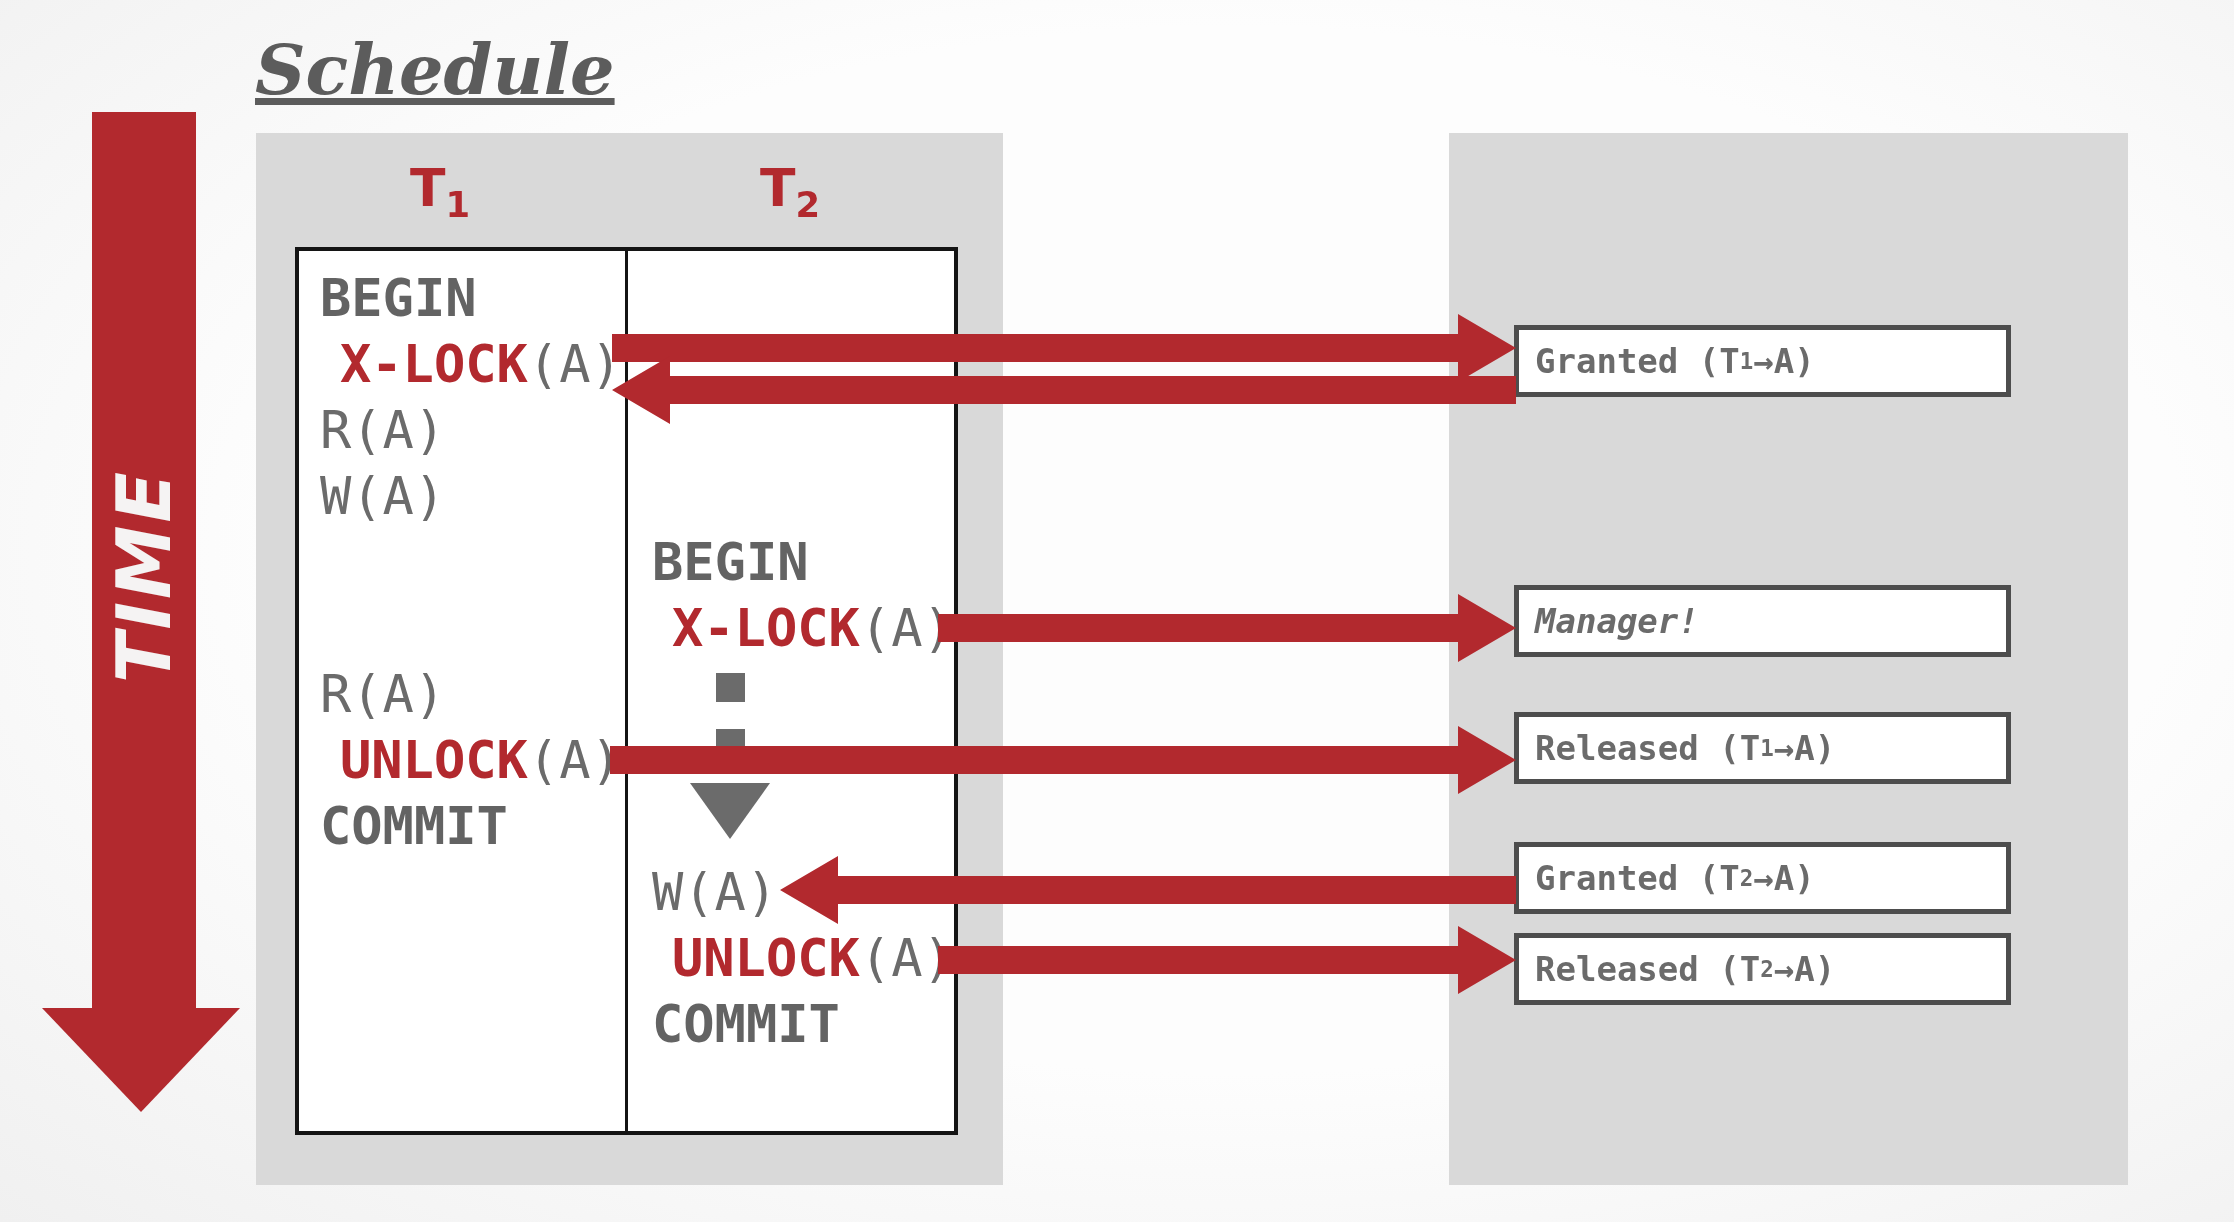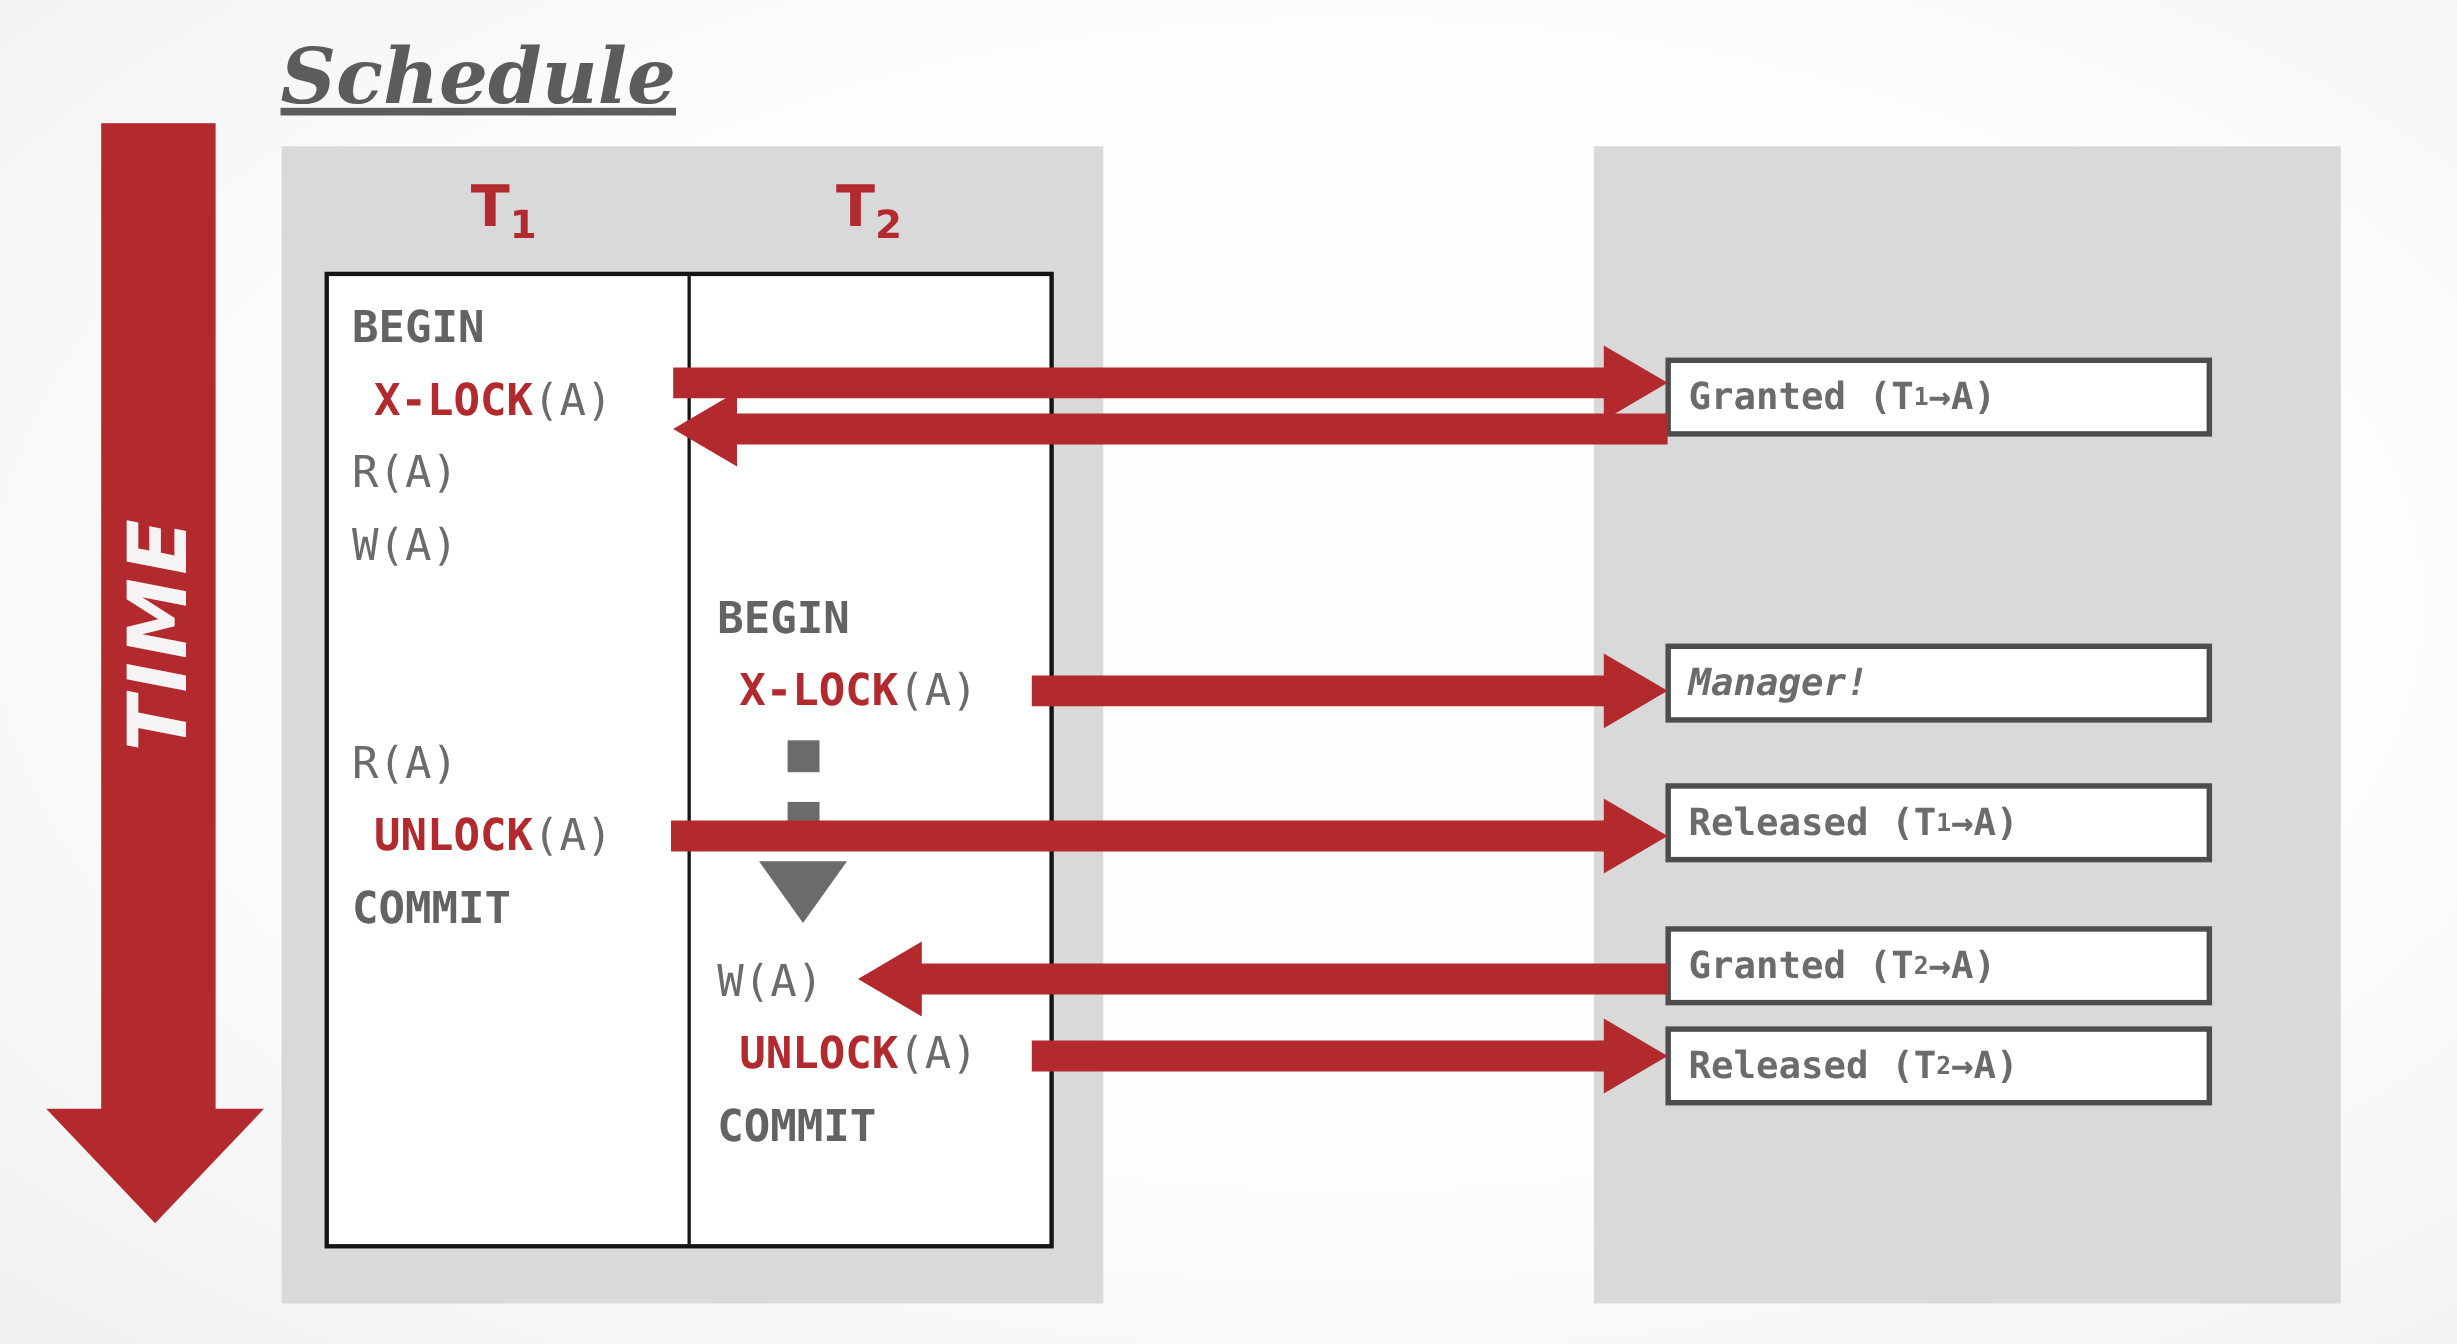--- a/index.html
+++ b/index.html
@@ -14,28 +14,28 @@
 
   .big-title { position:absolute; top:28px; color:#5c5c5c;
     font-family:"DejaVu Serif", serif; font-style:italic; font-weight:700; font-size:70px;text-decoration:underline; }
   #schedule-title { left:255px; }
   #lm-title { left:1452px; display:flex; align-items:center; gap:20px; }
   #lm-title svg { margin-top:8px; }
 
   .t-header { position:absolute; top:158px; transform:translateX(-50%);
     color:#b2292e; font-weight:700; font-size:52px; font-family:"DejaVu Sans", sans-serif; }
   .t-header sub { font-size:0.68em; font-weight:700; }
-  #t1-header { left:458px; }
+  #t1-header { left:440px; }
   #t2-header { left:790px; }
 
   #schedule-table { position:absolute; left:295px; top:247px; width:663px; height:888px;
     background:#ffffff; border:4px solid #141414; box-sizing:border-box; }
   #column-divider { position:absolute; left:326px; top:0; width:3px; height:100%; background:#141414; }
 
-  .op { position:absolute; height:66px; line-height:66px; font-size:40px; white-space:nowrap; }
+  .op { position:absolute; height:66px; line-height:66px; font-size:52px; white-space:nowrap; }
   .seg-gray      { color:#6b6b6b; }
   .seg-gray-bold { color:#636363; font-weight:700; }
   .seg-red-bold  { color:#b2292e; font-weight:700;margin-left:20px; }
 
   .wait-dash { position:absolute; left:716px; width:29px; height:29px; background:#6b6b6b; }
   #wait-head { position:absolute; left:690px; top:783px; width:0; height:0;
     border-left:40px solid transparent; border-right:40px solid transparent;
     border-top:56px solid #6b6b6b; }
 
   .lm-box { position:absolute; left:1514px; width:497px; height:72px;

